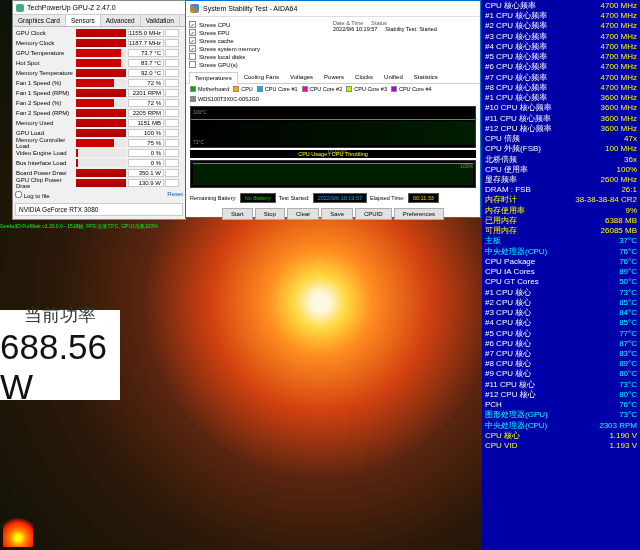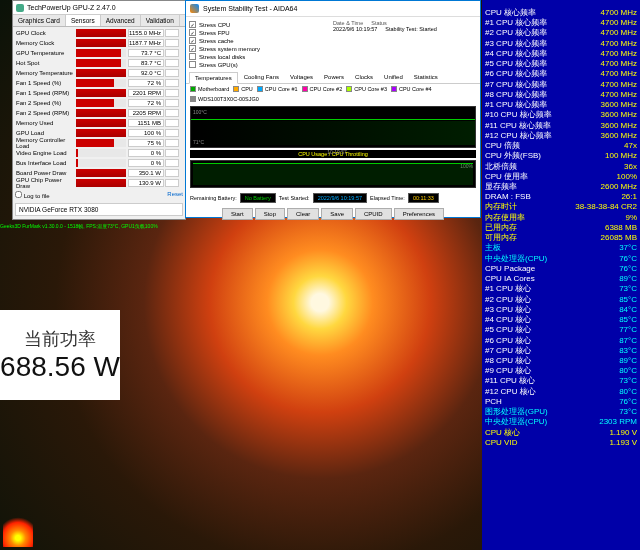--- a/index.html
+++ b/index.html
@@ -1,21 +1,21 @@
 <!DOCTYPE html>
 <html><head>
 <meta charset="utf-8">
 <style>
 *{margin:0;padding:0;box-sizing:border-box;font-family:"Segoe UI",Tahoma,sans-serif}
 body{width:640px;height:550px;overflow:hidden;background:#1a2a1a;position:relative}
 .furmark-bg{position:absolute;inset:0;background:radial-gradient(circle at 50% 55%,#fff8e0 2%,#ffd840 6%,#ff8c20 12%,#d04010 25%,#5a2510 40%,#2a1808 60%,#0a1208 100%)}
 .furmark-text{position:absolute;top:223px;left:0;color:#0f0;font-size:5px;line-height:1.2}
 .power-box{position:absolute;left:0;top:310px;width:120px;height:90px;background:#fff;display:flex;flex-direction:column;justify-content:center;align-items:center}
 .power-lbl{font-size:18px;color:#333}
-.power-val{font-size:28px;font-weight:400;color:#111}
+.power-val{font-size:35px;font-weight:400;color:#111}
 .gpuz{position:absolute;left:12px;top:0;width:174px;height:220px;background:#f0f0f0;border:1px solid #888;font-size:7px}
 .gpuz-title{background:#fff;height:14px;display:flex;align-items:center;padding:0 3px;border-bottom:1px solid #ccc}
 .gpuz-title .ic{width:8px;height:8px;background:#4a8;margin-right:3px;border-radius:2px}
 .gpuz-tabs{display:flex;background:#e8e8e8;border-bottom:1px solid #bbb;font-size:6.5px}
 .gpuz-tabs span{padding:2px 5px;border-right:1px solid #ccc}
 .gpuz-tabs .act{background:#fff}
 .gpuz-rows{padding:1px}
 .gr{display:flex;align-items:center;height:9.5px;margin-bottom:0.5px}
 .gr-lbl{width:62px;font-size:6px;padding-left:2px}
 .gr-bar{width:50px;height:8px;background:linear-gradient(#c00,#a00);margin-right:2px;position:relative}
@@ -46,21 +46,21 @@
 .chart-lbl{position:absolute;font-size:5px;color:#888}
 .chart2{height:28px;background:#000;margin:2px 4px;position:relative;border:1px solid #333}
 .chart2 .fill{position:absolute;inset:2px;background:rgba(0,150,0,0.2);border-top:1px solid #0c0}
 .aida-ctit{font-size:5.5px;color:#ff0;text-align:center;padding:1px;background:#000;margin:0 4px}
 .aida-bot{display:flex;align-items:center;padding:3px 4px;font-size:5.5px;gap:3px}
 .aida-bot .badge{background:#000;color:#0c0;padding:1px 4px;border:1px solid #555}
 .aida-bot .badge.b2{color:#0af}
 .aida-bot .badge.b3{color:#fc0}
 .aida-btns{display:flex;gap:2px;padding:2px 4px;justify-content:center}
 .aida-btns button{font-size:6px;padding:2px 8px;background:#e1e1e1;border:1px solid #adadad;cursor:pointer}
-.sidebar{position:absolute;right:0;top:0;width:158px;height:550px;background:#0000a8;color:#fff;font-size:8px;padding:8px 3px;line-height:1.28}
+.sidebar{position:absolute;right:0;top:0;width:158px;height:550px;background:#0000a8;color:#fff;font-size:8px;padding:1px 3px;line-height:1.28}
 .sb-row{display:flex;justify-content:space-between;white-space:nowrap}
 .sb-row .l{color:#fff}
 .sb-row .l.y{color:#ff0}
 .sb-row .l.c{color:#0ff}
 .sb-row .v{color:#ff0}
 .sb-row .v.c{color:#0ff}
 .flame-logo{position:absolute;left:3px;bottom:3px;width:30px;height:30px;background:radial-gradient(circle at 50% 70%,#ff0 10%,#f80 30%,#f20 60%,transparent 80%)}
 </style>
 </head>
 <body>
@@ -384,20 +384,24 @@
     </div>
     <div class="sb-row">
       <span class="l ">CPU Package</span>
       <span class="v c">76°C</span>
     </div>
     <div class="sb-row">
       <span class="l ">CPU IA Cores</span>
       <span class="v c">89°C</span>
     </div>
     <div class="sb-row">
+      <span class="l ">CPU GT Cores</span>
+      <span class="v c">50°C</span>
+    </div>
+    <div class="sb-row">
       <span class="l ">#1 CPU 核心</span>
       <span class="v c">73°C</span>
     </div>
     <div class="sb-row">
       <span class="l ">#2 CPU 核心</span>
       <span class="v c">85°C</span>
     </div>
     <div class="sb-row">
       <span class="l ">#3 CPU 核心</span>
       <span class="v c">84°C</span>

